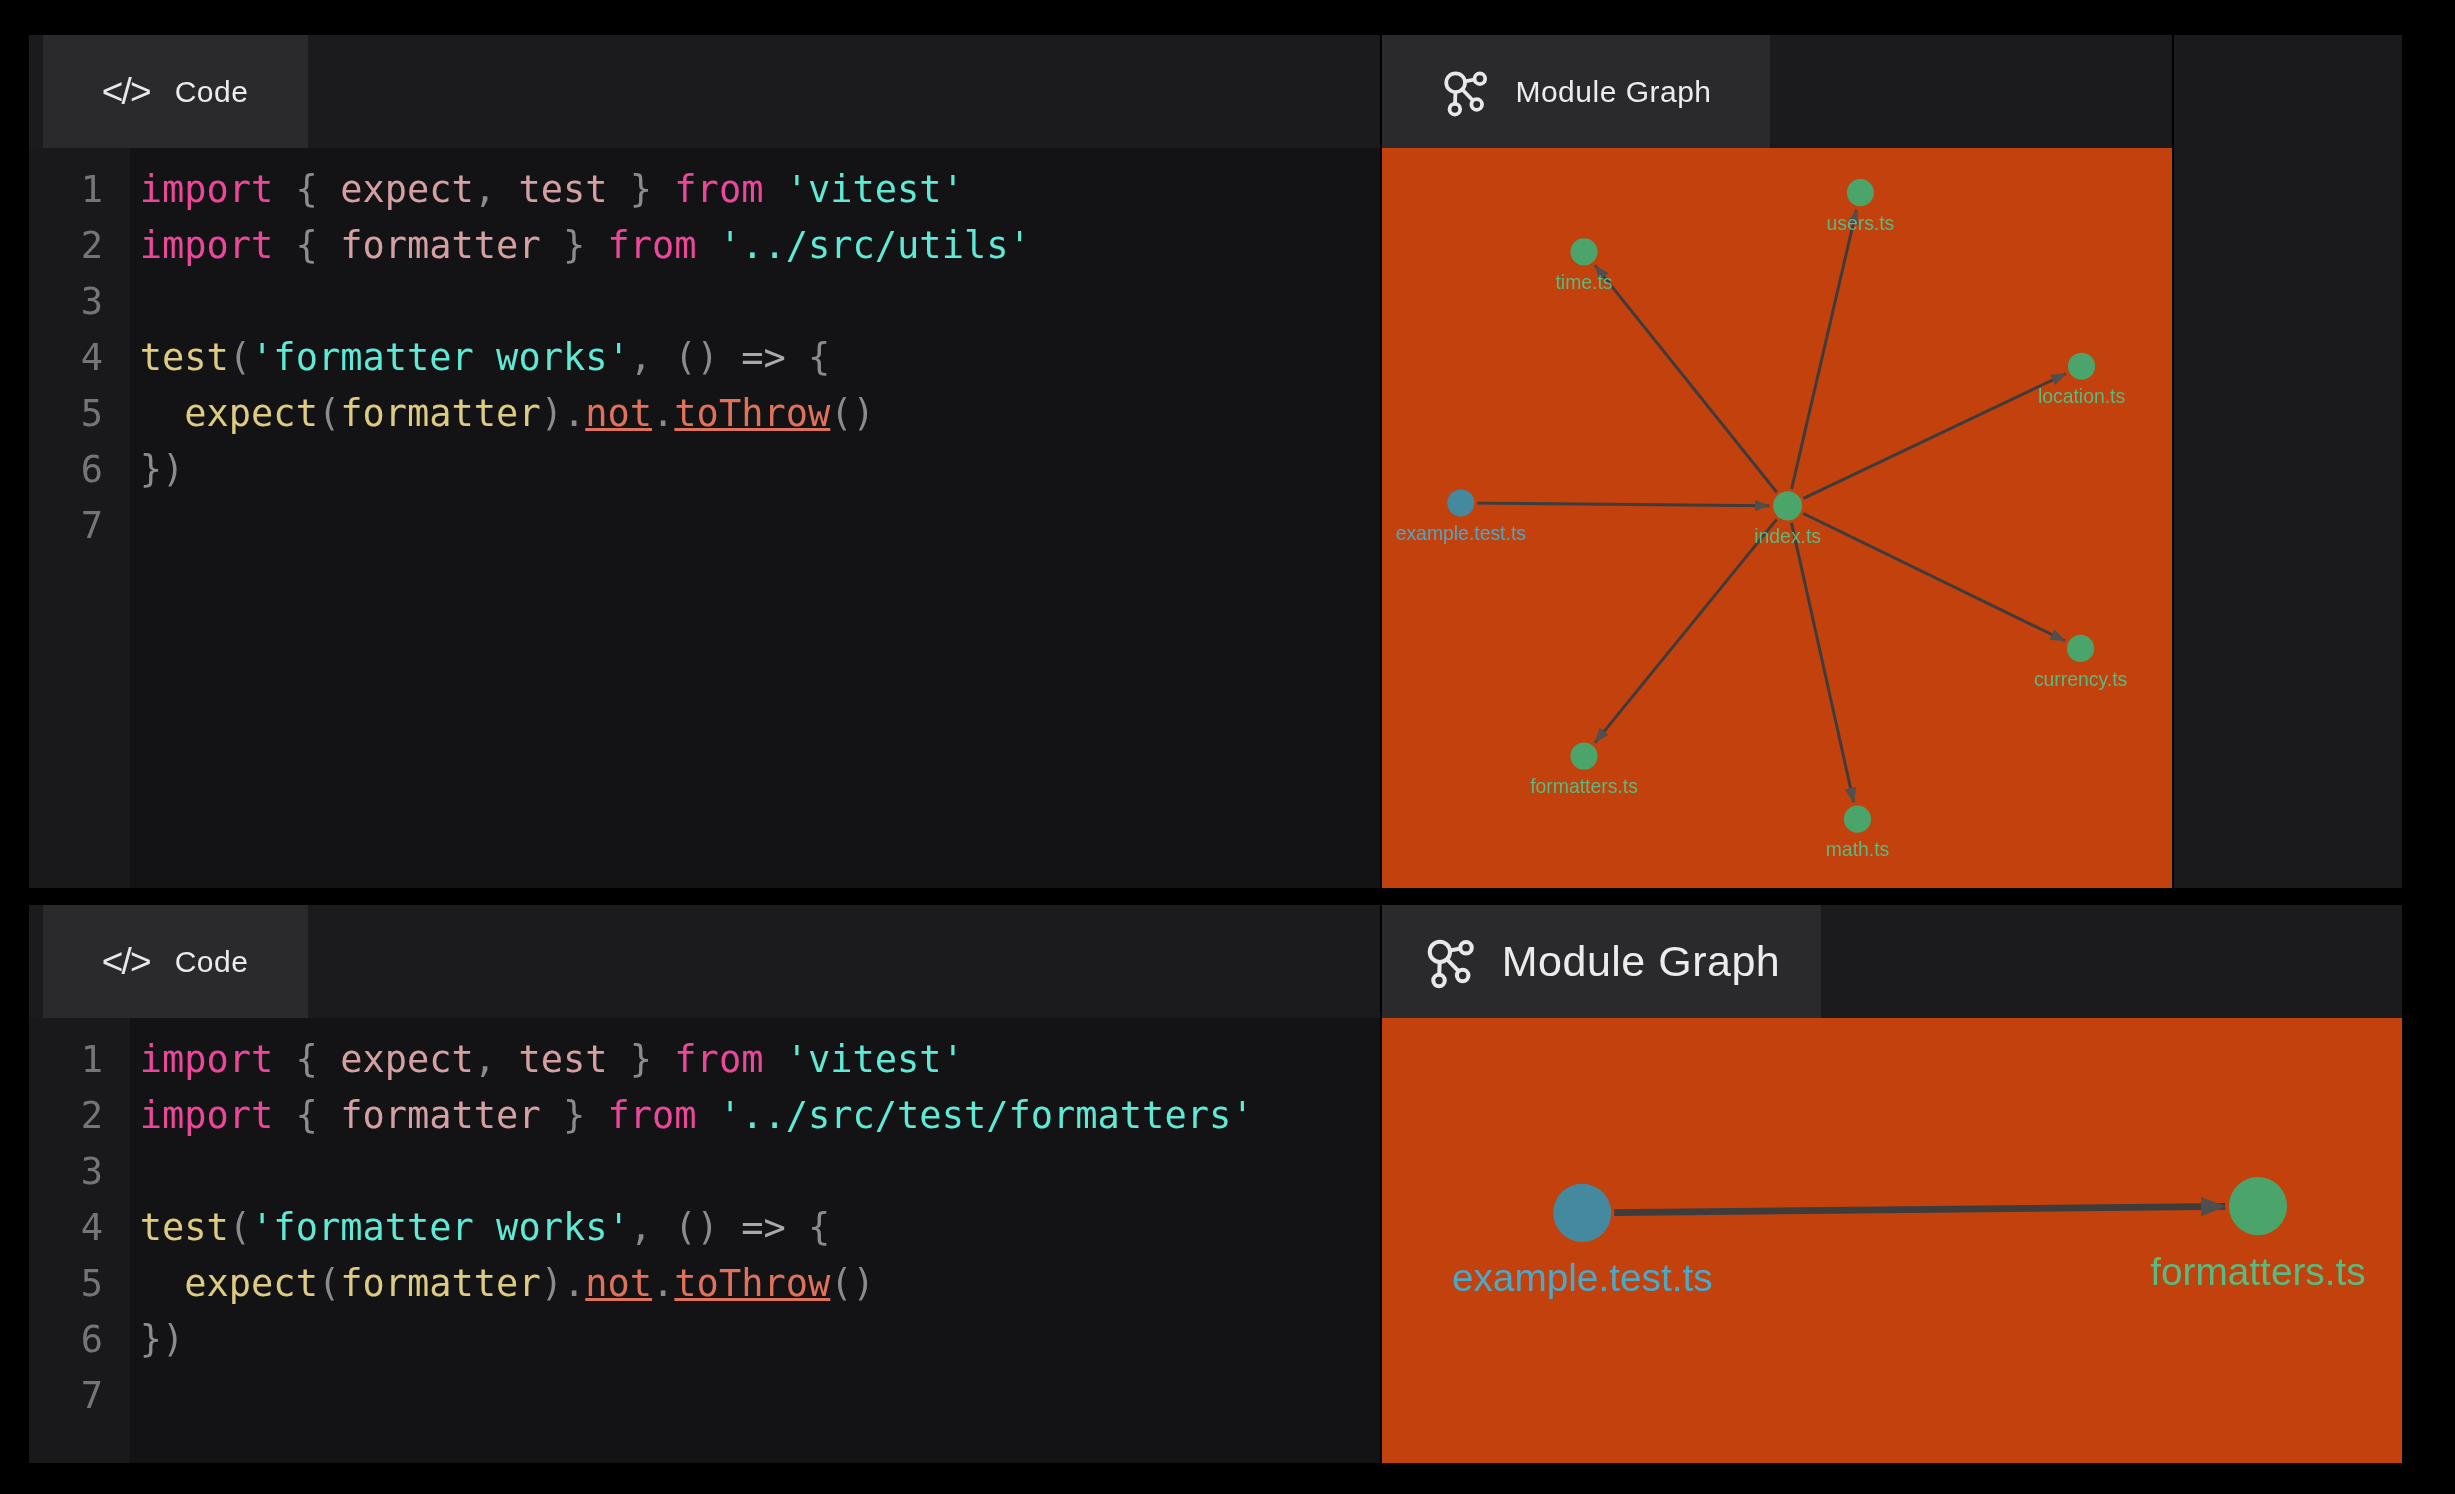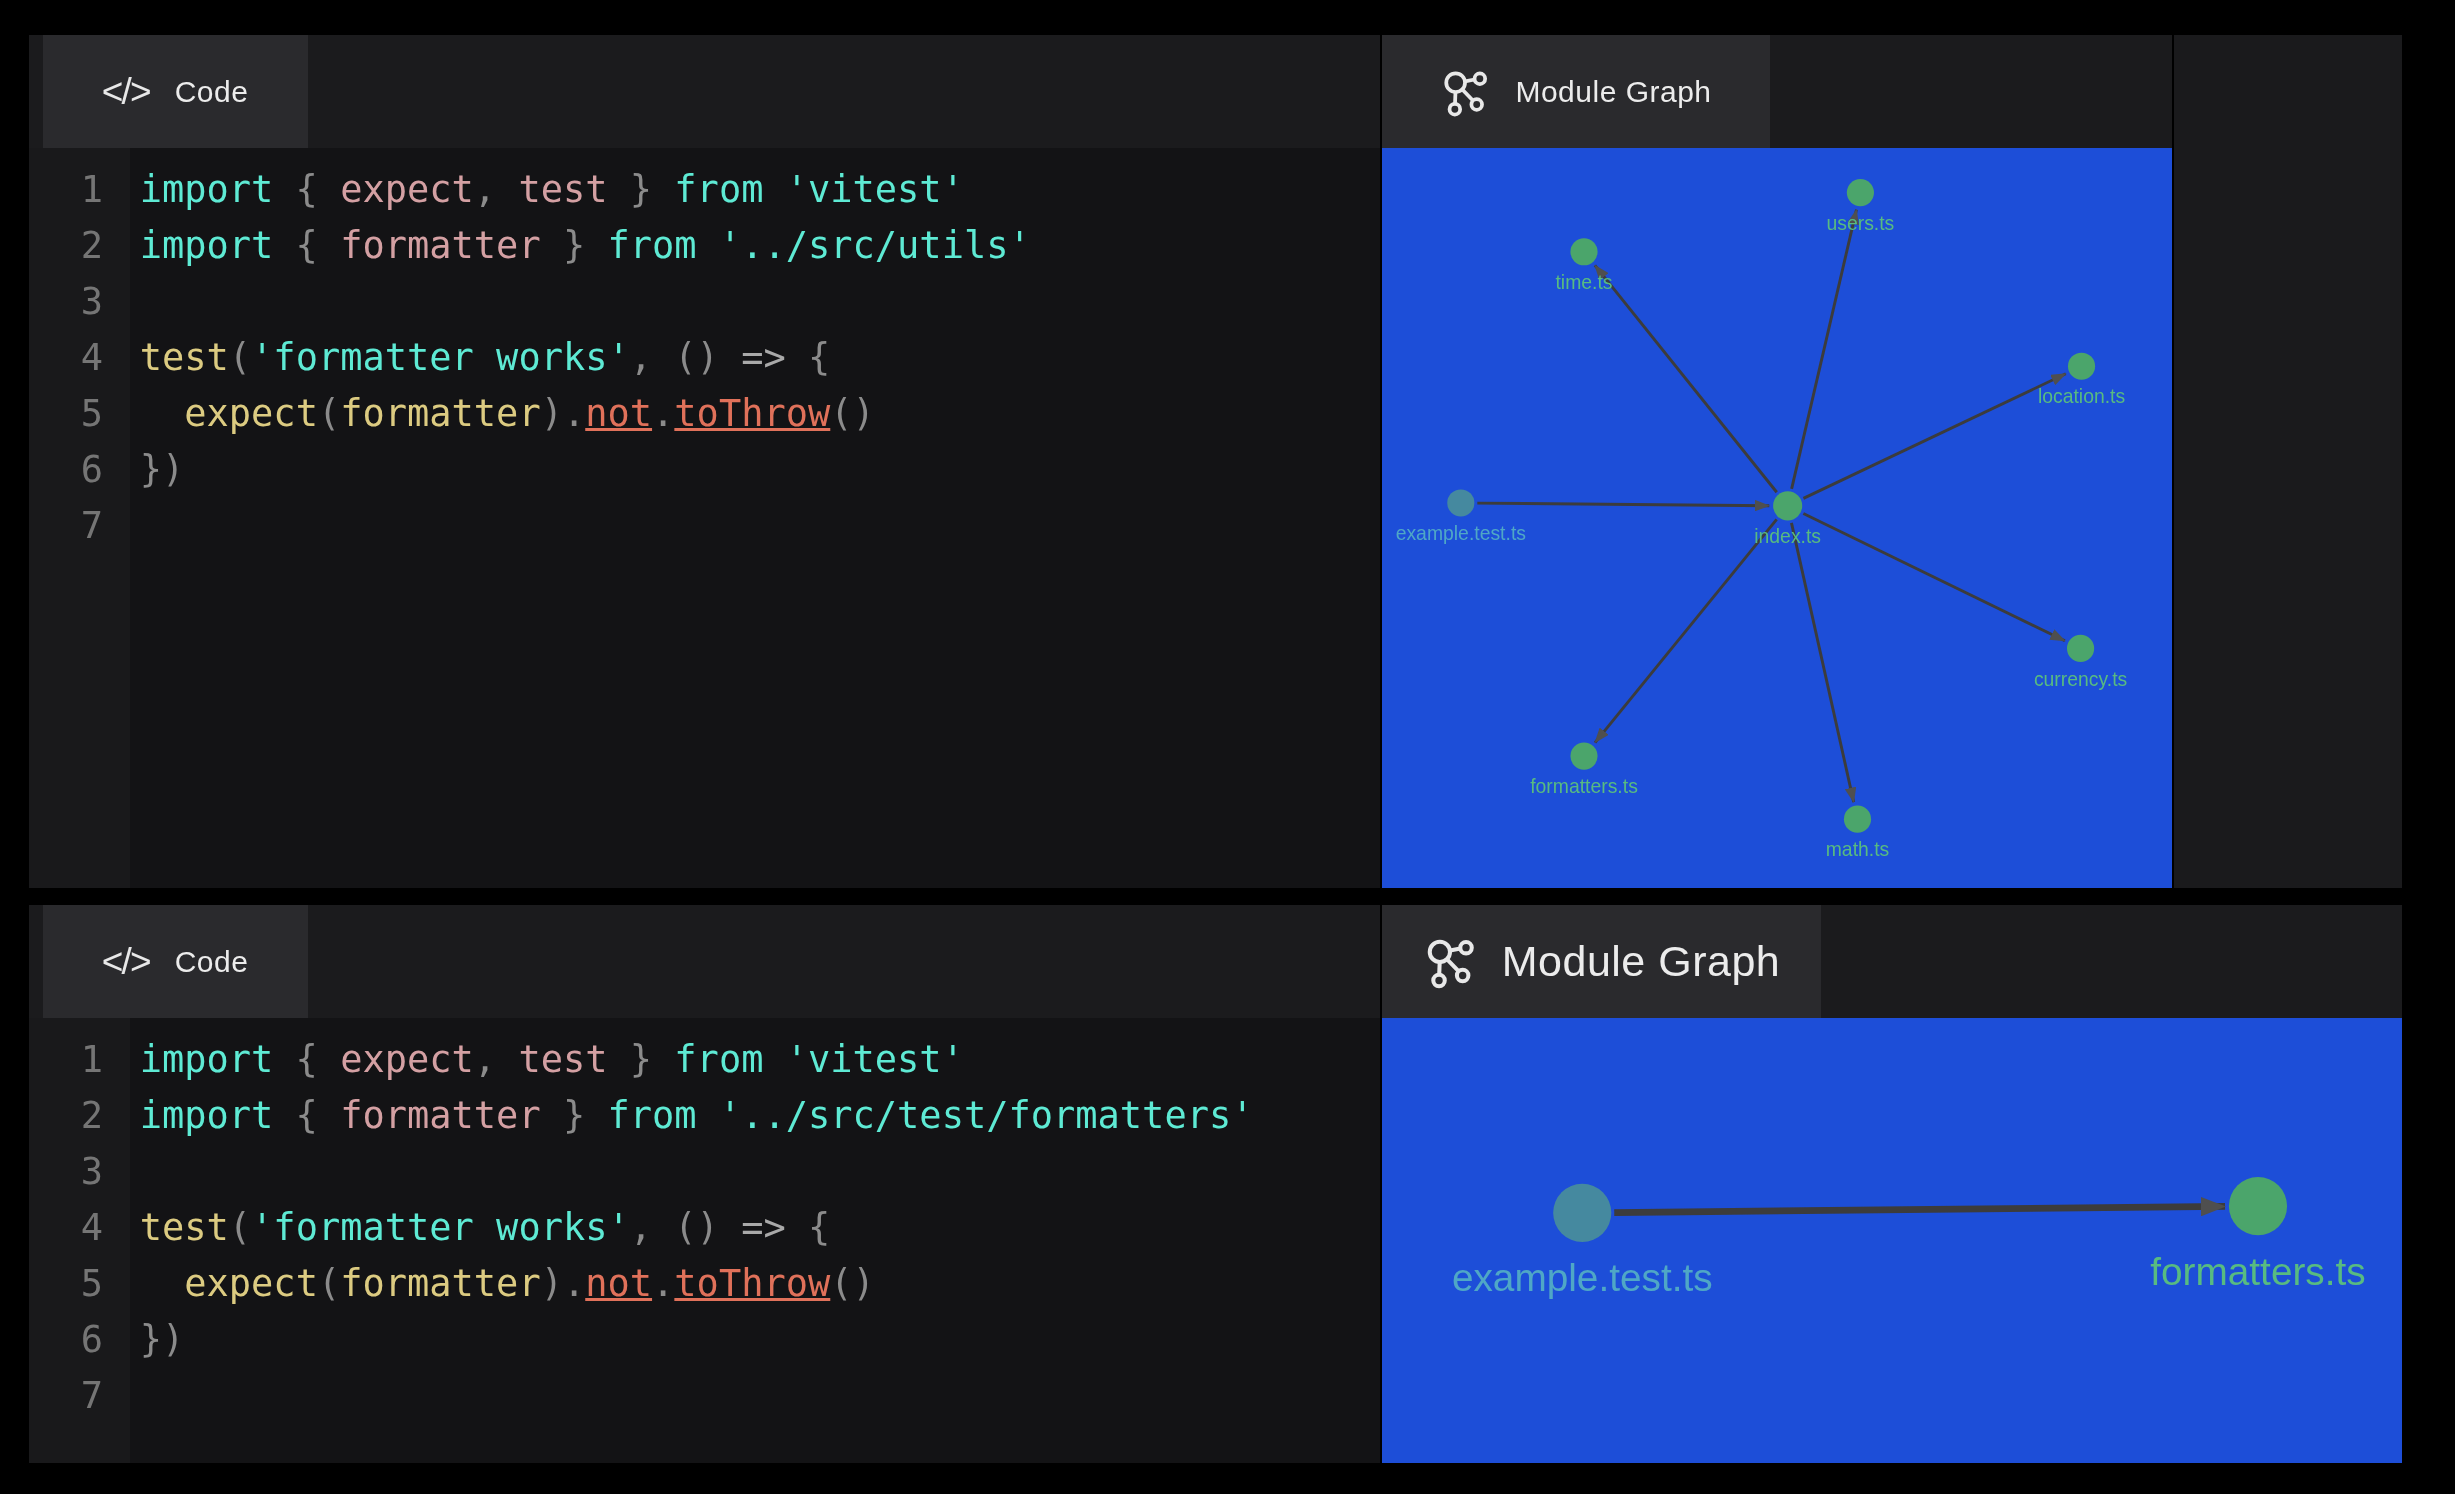--- a/index.html
+++ b/index.html
@@ -14,28 +14,28 @@
   .tab-label.big{font-size:43px;}
   .code-icon{font-size:37px;color:#e8e8e8;letter-spacing:-1.9px;font-family:"Liberation Sans",sans-serif;}
   .graph-icon{width:50px;height:50px;}
   .code-content{position:absolute;left:0;top:113px;right:0;bottom:0;background:#131315;}
   .gutter{position:absolute;left:0;top:0;width:101px;height:100%;background:#19191b;}
   .code-lines{position:absolute;left:0;top:13.6px;right:0;
               font-family:"DejaVu Sans Mono","Liberation Mono",monospace;font-size:37px;}
   .cl{display:flex;height:56px;line-height:56px;white-space:pre;}
   .cl .num{width:101px;text-align:right;padding-right:27px;color:#757575;flex:0 0 auto;}
   .cl .ct{padding-left:9.7px;}
-  .tk-kw{color:#5eead4;margin-top:14px;}   
+  .tk-kw{color:#ec4899;margin-top:14px;}   
   .tk-id{color:#d4a0a3;}   
   .tk-st{color:#5eead4;}   
   .tk-fn{color:#dccb81;}   
   .tk-me{color:#e0715a;text-decoration:underline;}   
   .tk-pu{color:#8b8b8b;}   
   .tk-ar{color:#a9a9a9;}   
-  .graph-canvas{position:absolute;left:0;top:113px;right:0;bottom:0;background:#1d4ed8;}
+  .graph-canvas{position:absolute;left:0;top:113px;right:0;bottom:0;background:#c2410c;}
   .graph-canvas svg{position:absolute;left:0;top:0;}
   .filler{position:absolute;background:#1a1a1c;}
   .graph-node-label{font-family:"Liberation Sans",sans-serif;}
 </style>
 </head>
 <body>
 
 <div class="stage">
 
   <div class="panel" id="r1-code" style="left:29px;top:35px;width:1351px;height:853px;">

